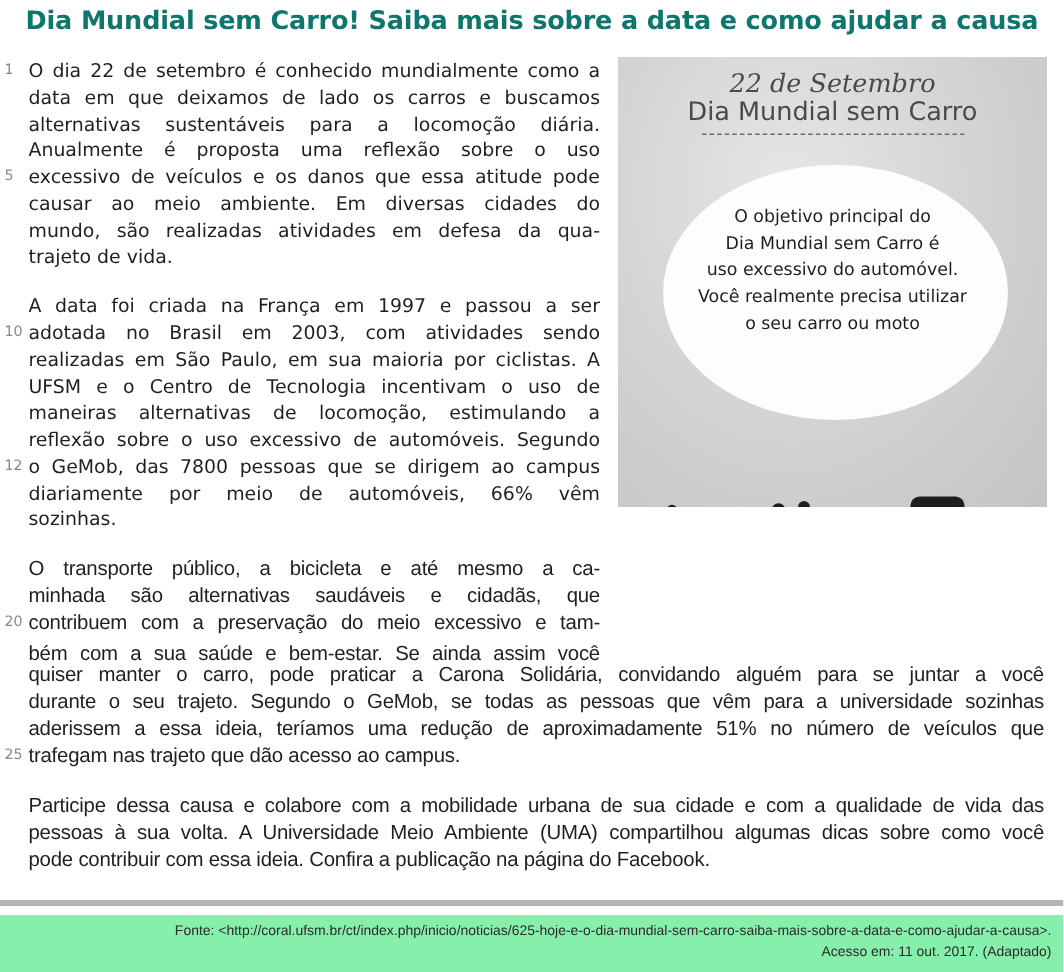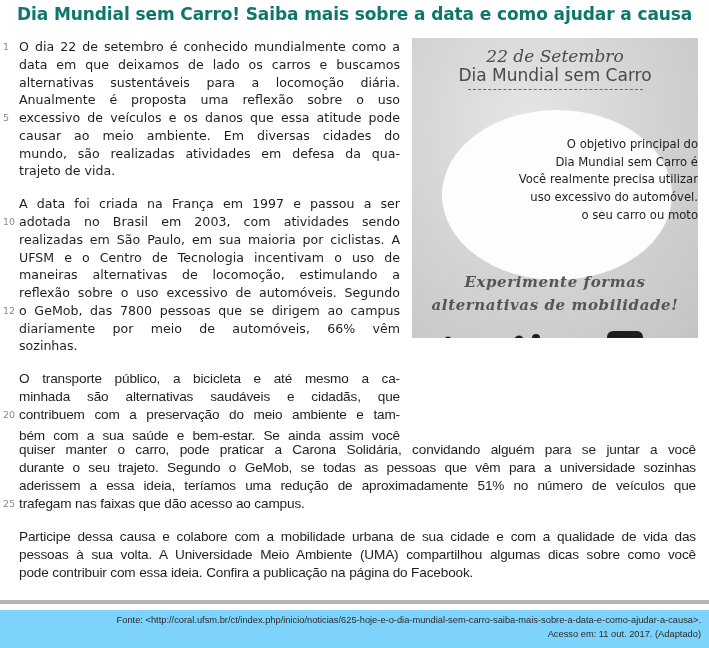--- a/index.html
+++ b/index.html
@@ -18,38 +18,38 @@
   
   .poster { position: absolute; left: 412px; top: 38px; width: 286px; height: 300px; overflow: hidden;
             background: radial-gradient(ellipse at 40% 30%, #e6e6e6 0%, #d2d2d2 55%, #c4c4c4 100%); }
   .poster .date { position: absolute; left: 0; width: 100%; top: 8px; text-align: center;
                   font-family: "DejaVu Serif", serif; font-style: italic; font-size: 17px; color: #4a4a4a; }
   .poster .ptitle { position: absolute; left: 0; width: 100%; top: 27px; text-align: center;
                     font-family: "DejaVu Sans", sans-serif; font-size: 17px; color: #4a4a4a; }
   .poster .dash { position: absolute; left: 56px; width: 175px; top: 51px; border-top: 1px dashed #6b6b6b; }
   .poster .bubble { position: absolute; left: 30px; top: 72px; width: 230px; height: 170px; background: #fdfdfd;
                     border-radius: 50%; }
-  .poster .bubble-text { position: absolute; left: 0; width: 100%; top: 98px; text-align: right;
+  .poster .bubble-text { position: absolute; left: 0; width: 100%; top: 98px; text-align: center;
                          font-family: "DejaVu Sans", sans-serif; font-size: 11.6px; line-height: 17.7px; color: #1e1e1e; }
   .poster .slogan { position: absolute; left: 0; width: 100%; top: 233px; text-align: center;
                     font-family: "DejaVu Serif", serif; font-style: italic; font-weight: bold; font-size: 15px;
                     line-height: 23px; color: #555555; letter-spacing: 0.6px; }
   .poster .icons { position: absolute; left: 12px; top: 290px; width: 265px; height: 55px; }
   .poster .logos { position: absolute; left: 50px; top: 352px; width: 190px; height: 20px; display: flex;
                    align-items: center; gap: 14px; }
   .logo { font-size: 9px; color: #5a5a5a; font-family: "DejaVu Sans", sans-serif; display: flex; align-items: center; }
   .logo-seal { width: 18px; height: 18px; border-radius: 50%; border: 1px solid #8c8c8c; background: #d8d8d8; }
   .logo-ct { gap: 2px; font-size: 14px; color: #444; }
   .logo-ct .dot { width: 10px; height: 10px; border-radius: 50%; background: radial-gradient(circle, #222 30%, #777 70%); }
   .logo-gemob { font-family: "DejaVu Serif", serif; font-size: 9px; color: #3a3a3a; border-top: 2px solid #666;
                 border-radius: 50% 50% 0 0 / 6px 6px 0 0; padding: 0 2px; }
   .logo-faded { width: 16px; height: 16px; border-radius: 50%; border-left: 3px solid #b9b9b9; }
   
   .sep { position: absolute; left: 0; top: 600px; width: 709px; height: 4px; background: #b4b4b4; }
-  .footer { position: absolute; left: 0; top: 610px; width: 709px; height: 38px; background: #7dd3fc; }
+  .footer { position: absolute; left: 0; top: 610px; width: 709px; height: 38px; background: #86efac; }
   .src1 { position: absolute; right: 8px; top: 5px; font-family: "Liberation Sans", sans-serif; font-size: 9.3px;
           color: #2a2a2a; white-space: nowrap; }
   .src2 { position: absolute; right: 8px; top: 19px; font-family: "Liberation Sans", sans-serif; font-size: 9.3px;
           color: #2a2a2a; white-space: nowrap; }
 </style>
 </head>
 <body>
 
 <div class="title">Dia Mundial sem Carro! Saiba mais sobre a data e como ajudar a causa</div>
 
@@ -77,50 +77,46 @@
   <span class="ln" style="top:302px">12</span>
   <div class="line j narrow" style="top:302px">o GeMob, das 7800 pessoas que se dirigem ao campus</div>
   <div class="line j narrow" style="top:320px">diariamente por meio de automóveis, 66% vêm</div>
   <div class="line" style="top:337px">sozinhas.</div>
 </div>
 
 <div>
   <div class="line j narrow cond" style="top:370px">O transporte público, a bicicleta e até mesmo a ca-</div>
   <div class="line j narrow cond" style="top:388px">minhada são alternativas saudáveis e cidadãs, que</div>
   <span class="ln" style="top:406px">20</span>
-  <div class="line j narrow cond" style="top:406px">contribuem com a preservação do meio ambiente e tam-</div>
+  <div class="line j narrow cond" style="top:406px">contribuem com a preservação do meio excessivo e tam-</div>
   <div class="line j narrow cond" style="top:427px">bém com a sua saúde e bem-estar. Se ainda assim você</div>
   <div class="line j wide cond" style="top:441px">quiser manter o carro, pode praticar a Carona Solidária, convidando alguém para se juntar a você</div>
   <div class="line j wide cond" style="top:459px">durante o seu trajeto. Segundo o GeMob, se todas as pessoas que vêm para a universidade sozinhas</div>
   <div class="line j wide cond" style="top:477px">aderissem a essa ideia, teríamos uma redução de aproximadamente 51% no número de veículos que</div>
   <span class="ln" style="top:495px">25</span>
-  <div class="line cond" style="top:495px">trafegam nas faixas que dão acesso ao campus.</div>
+  <div class="line cond" style="top:495px">trafegam nas trajeto que dão acesso ao campus.</div>
 </div>
 
 <div>
   <div class="line j wide cond" style="top:528px">Participe dessa causa e colabore com a mobilidade urbana de sua cidade e com a qualidade de vida das</div>
   <div class="line j wide cond" style="top:546px">pessoas à sua volta. A Universidade Meio Ambiente (UMA) compartilhou algumas dicas sobre como você</div>
   <div class="line cond" style="top:564px">pode contribuir com essa ideia. Confira a publicação na página do Facebook.</div>
 </div>
 
 <div class="poster">
   <div class="date">22 de Setembro</div>
   <div class="ptitle">Dia Mundial sem Carro</div>
   <div class="dash"></div>
   <div class="bubble"></div>
   <div class="bubble-text">
     <div>O objetivo principal do</div>
     <div>Dia Mundial sem Carro é</div>
+    <div>uso excessivo do automóvel.</div>
     <div>Você realmente precisa utilizar</div>
-    <div>uso excessivo do automóvel.</div>
     <div>o seu carro ou moto</div>
-  </div>
-  <div class="slogan">
-    <div>Experimente formas</div>
-    <div>alternativas de mobilidade!</div>
   </div>
   <svg class="icons" viewBox="0 0 265 55">
     <g fill="#1e1e1e" stroke="#1e1e1e">
       <circle cx="10" cy="42" r="8" fill="none" stroke-width="2.5"></circle>
       <circle cx="32" cy="42" r="8" fill="none" stroke-width="2.5"></circle>
       <path d="M10 42 L19 30 L32 42 M19 30 L27 29" fill="none" stroke-width="2"></path>
       <circle cx="24" cy="12" r="3.5" stroke="none"></circle>
       <path d="M20 16 L28 18 L26 28 L19 30 Z" stroke="none"></path>
     </g>
     <g fill="#1e1e1e">

